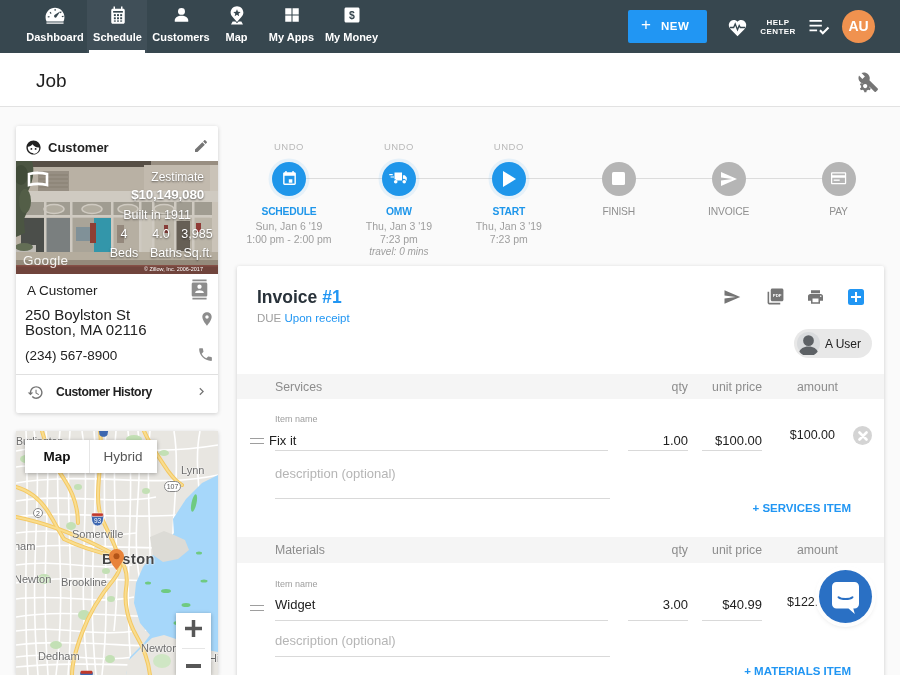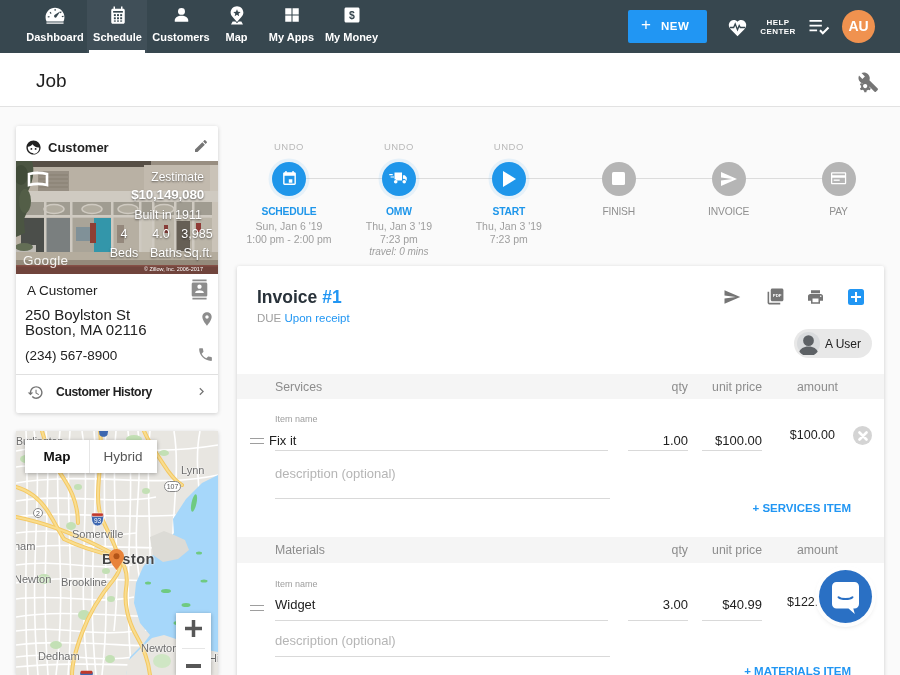--- a/index.html
+++ b/index.html
@@ -198,21 +198,21 @@
         <ellipse cx="8" cy="86" rx="9" ry="4" fill="#6d7a5e"></ellipse>
         <rect x="0" y="91" width="202" height="9" fill="#c9c1b0"></rect>
         <rect x="0" y="99" width="202" height="6" fill="#a59a89"></rect>
         <rect x="0" y="104" width="202" height="9" fill="#7b4a41"></rect>
         <rect x="0" y="104" width="202" height="1.5" fill="#93574c"></rect>
         <rect width="202" height="113" fill="rgba(35,32,28,0.13)"></rect>
         <path d="M13 13 C 19 11.5, 25 11.5, 31 13 L31 24 C 25 22.5, 19 22.5, 13 24 Z" fill="none" stroke="#fff" stroke-width="2.6"></path>
       </svg>
       <div class="abs" style="right:14px;top:9px;color:#fff;font-size:12px;text-shadow:0 1px 2px rgba(0,0,0,.55);">Zestimate</div>
       <div class="abs" style="right:14px;top:26px;color:#fff;font-size:13.5px;font-weight:bold;letter-spacing:-0.2px;text-shadow:0 1px 2px rgba(0,0,0,.55);">$10,149,080</div>
-      <div class="abs" style="right:16px;top:47px;color:#fff;font-size:12.5px;text-shadow:0 1px 2px rgba(0,0,0,.55);padding-left:36px;">Built in 1911</div>
+      <div class="abs" style="right:27px;top:47px;color:#fff;font-size:12.5px;text-shadow:0 1px 2px rgba(0,0,0,.55);padding-left:36px;">Built in 1911</div>
       <div class="abs" style="left:88px;top:66px;width:40px;text-align:center;color:#fff;font-size:12.5px;text-shadow:0 1px 2px rgba(0,0,0,.55);">4</div>
       <div class="abs" style="left:125px;top:66px;width:40px;text-align:center;color:#fff;font-size:12.5px;text-shadow:0 1px 2px rgba(0,0,0,.55);">4.0</div>
       <div class="abs" style="left:161px;top:66px;width:40px;text-align:center;color:#fff;font-size:12.5px;text-shadow:0 1px 2px rgba(0,0,0,.55);">3,985</div>
       <div class="abs" style="left:88px;top:85px;width:40px;text-align:center;color:#fff;font-size:12.5px;text-shadow:0 1px 2px rgba(0,0,0,.55);">Beds</div>
       <div class="abs" style="left:126px;top:85px;width:40px;text-align:right;color:#fff;font-size:12.5px;text-shadow:0 1px 2px rgba(0,0,0,.55);">Baths</div>
       <div class="abs" style="left:162px;top:85px;width:40px;text-align:center;color:#fff;font-size:12.5px;text-shadow:0 1px 2px rgba(0,0,0,.55);">Sq.ft.</div>
       <div class="abs" style="left:7px;top:92px;color:rgba(255,255,255,0.9);font-size:13.5px;letter-spacing:.3px;">Google</div>
       <div class="abs" style="right:15px;top:105px;color:#fff;font-size:5.5px;">© Zillow, Inc. 2006-2017</div>
     </div>
 

